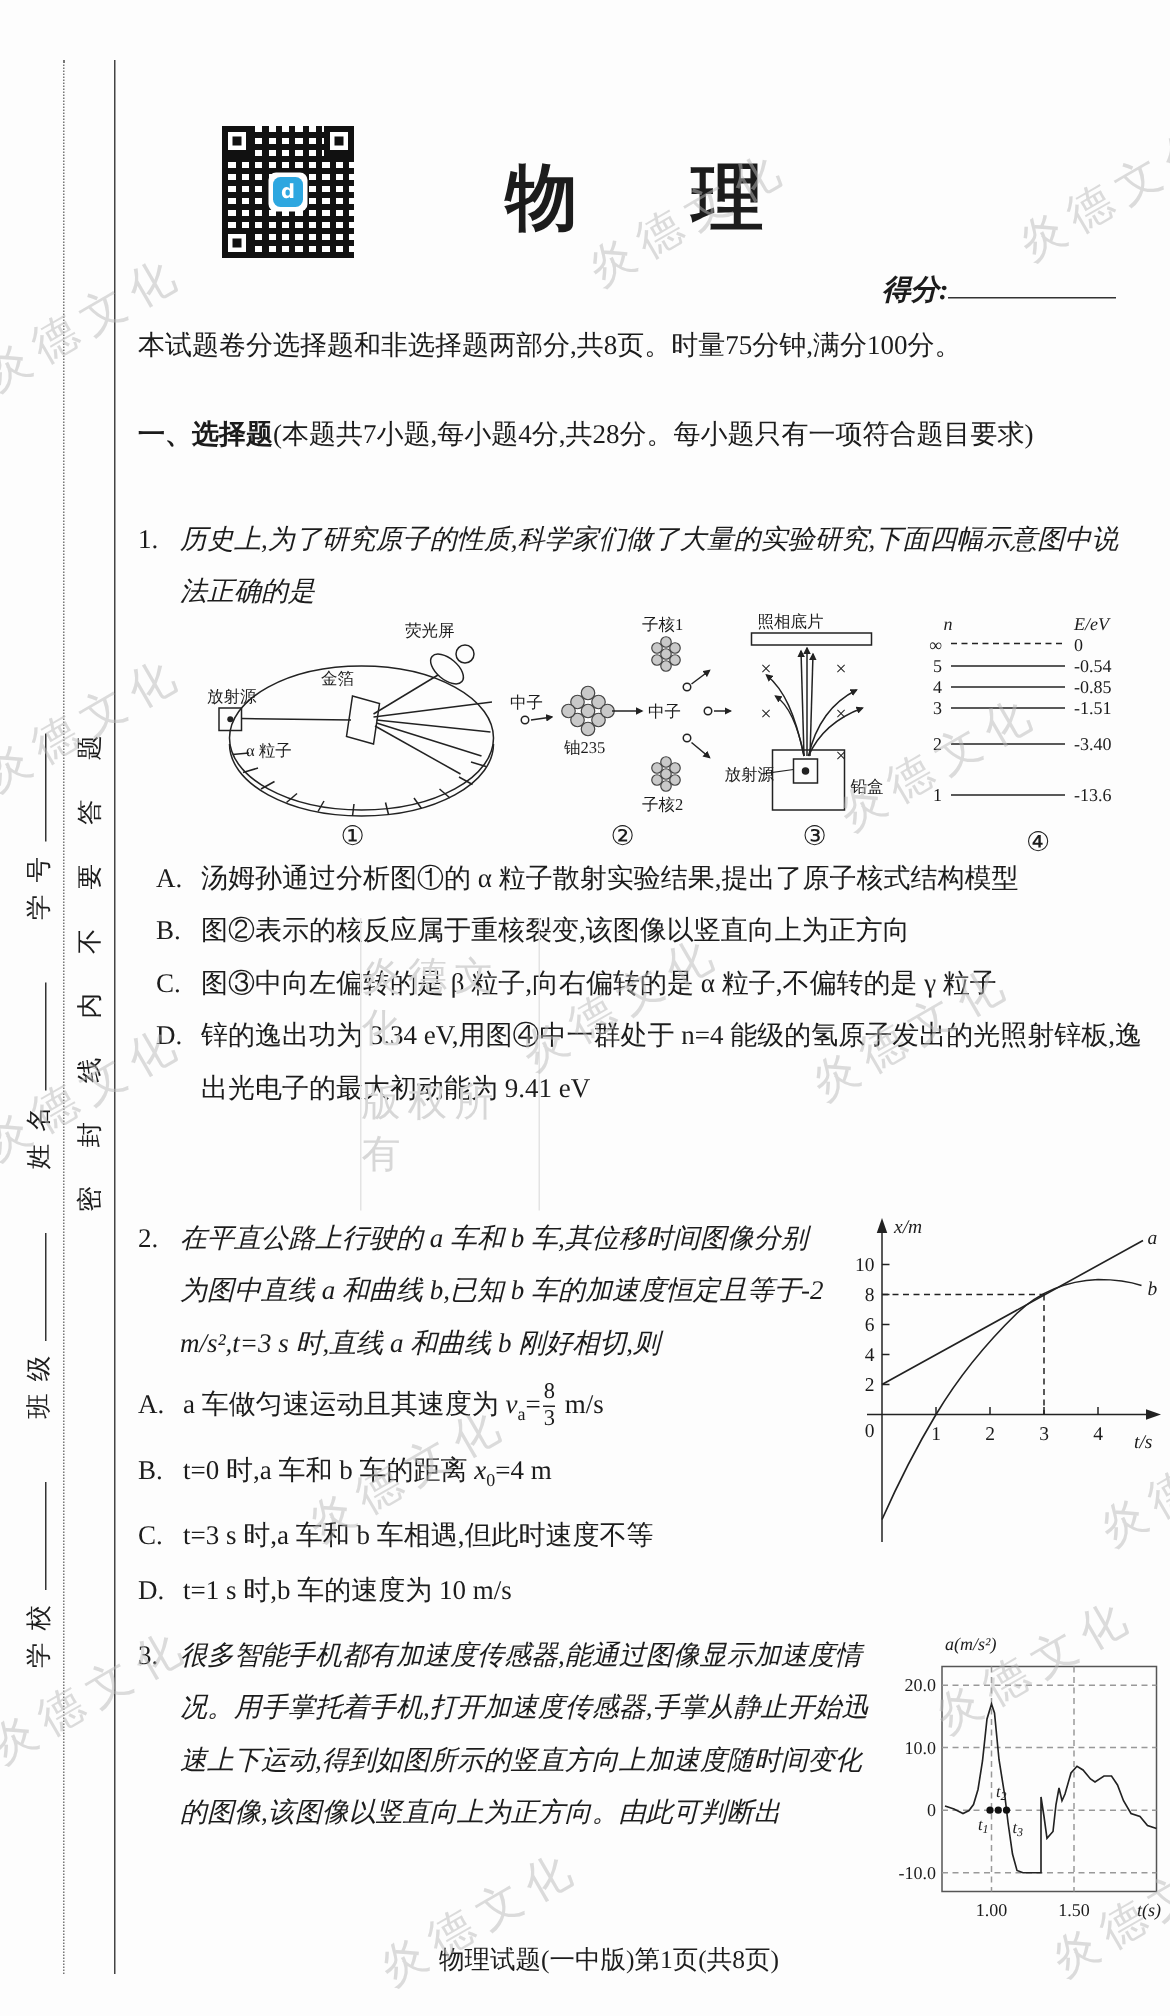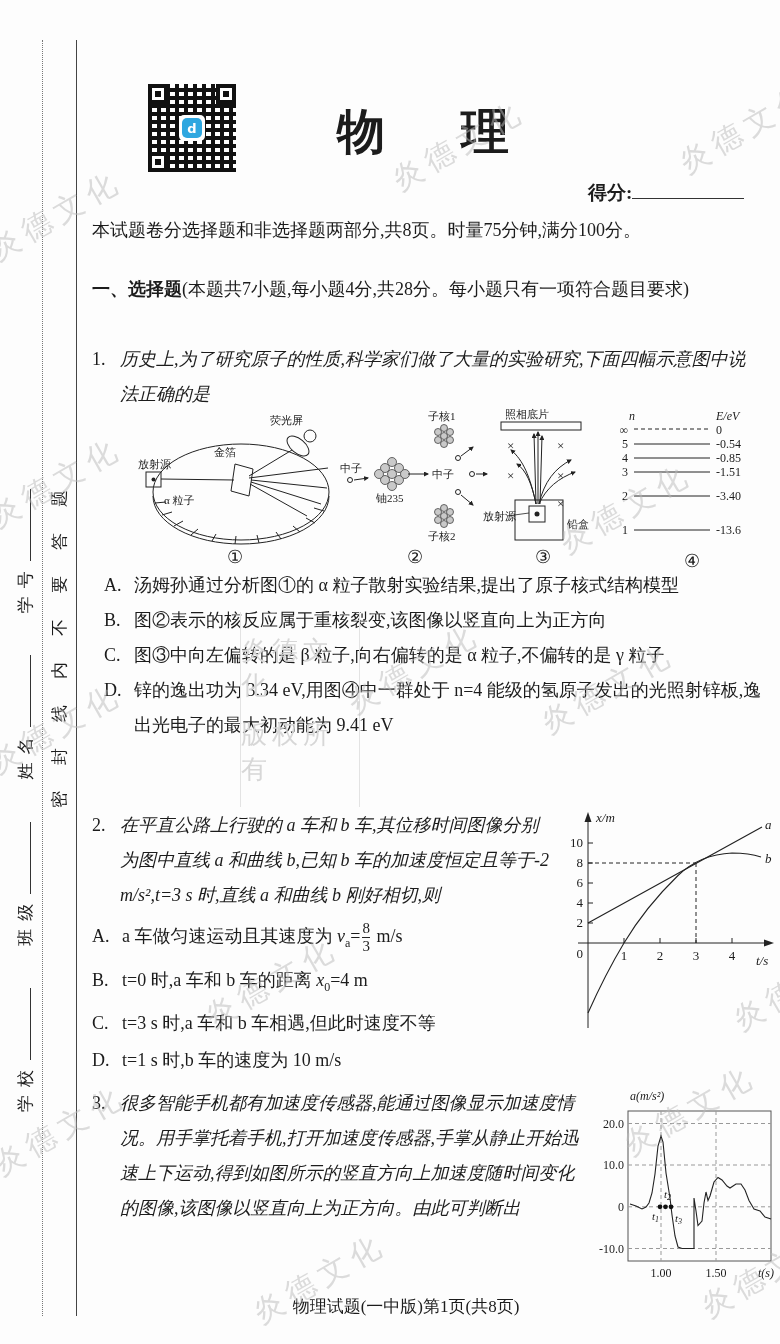--- a/index.html
+++ b/index.html
@@ -29,21 +29,21 @@
       repeating-linear-gradient(90deg,#111 0 4px,#fff 4px 9px);}
   .qr .finder{position:absolute;width:20px;height:20px;border:4px solid #111;background:#fff;box-sizing:border-box;}
   .qr .finder::after{content:"";position:absolute;left:3px;top:3px;width:6px;height:6px;background:#111;}
   .qr .f1{left:0;top:0}.qr .f2{right:0;top:0}.qr .f3{left:0;bottom:0}
   .qr .logo{position:absolute;left:31px;top:31px;width:26px;height:26px;background:#fff;border-radius:5px;
       display:flex;align-items:center;justify-content:center;}
   .qr .logo span{width:20px;height:20px;background:#2ea7e0;border-radius:5px;color:#fff;font-size:13px;
       font-weight:bold;display:flex;align-items:center;justify-content:center;font-family:"DejaVu Sans",sans-serif;}
   .subject{position:absolute;left:250px;top:100px;width:360px;text-align:center;
       font-size:48px;font-weight:bold;letter-spacing:14px;}
-  .score{position:absolute;left:588px;top:180px;font-size:19px;font-weight:bold;}
+  .score{position:absolute;left:588px;top:180px;font-size:19px;font-weight:bold;font-style:italic;}
   .score .blank{display:inline-block;width:112px;border-bottom:1.3px solid #333;height:16px;}
   
   .txt{font-size:18px;line-height:35px;}
   .intro{position:absolute;left:92px;top:213px;width:662px;}
   .section{position:absolute;left:92px;top:272px;width:668px;}
   .section b{font-weight:bold;}
   .qrow{display:flex;align-items:flex-start;}
   .qrow .qlbl{flex:0 0 28px;}
   .qrow .qtxt{flex:1;font-style:italic;}
   .q1{position:absolute;left:92px;top:342px;width:668px;}

